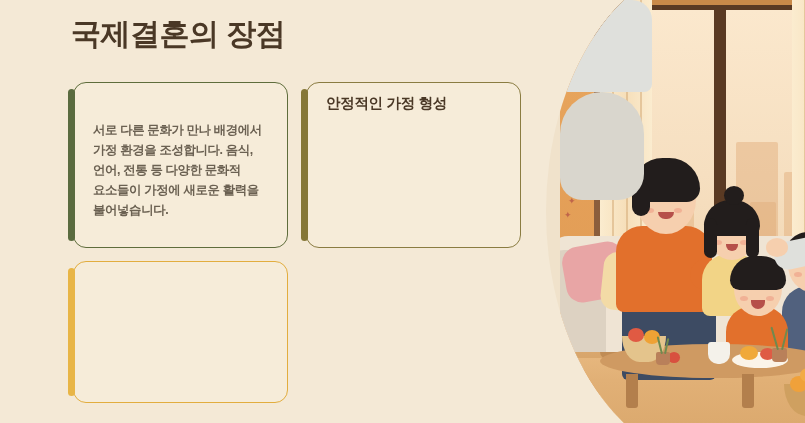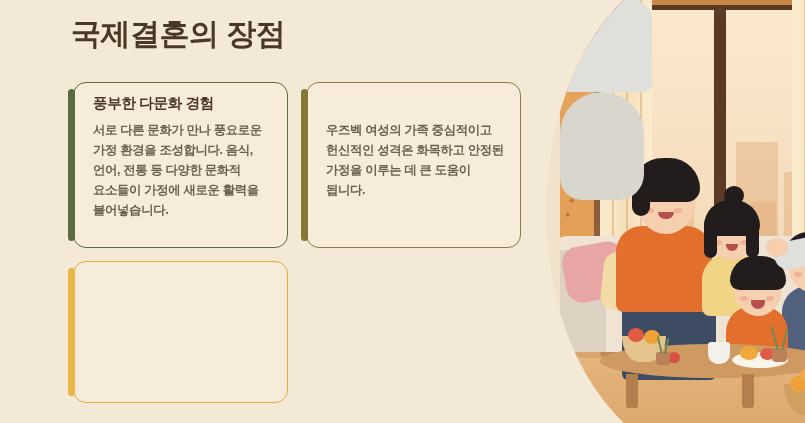--- a/index.html
+++ b/index.html
@@ -152,27 +152,26 @@
 <body>
 
 <div id="slide">
 
   <div id="left-panel">
 
     <div id="page-title">국제결혼의 장점</div>
 
     <div class="card" id="card-0">
       <div class="accent"></div>
-      <div class="card-title">풍부한 다문화 경험</div>
-      <div class="card-body">서로 다른 문화가 만나 풍요로운 가정 환경을 조성합니다. 음식, 언어, 전통 등 다양한 문화적 요소들이 가정에 새로운 활력을 불어넣습니다.</div>
+      <div class="card-body">서로 다른 문화가 만나 배경에서 가정 환경을 조성합니다. 음식, 언어, 전통 등 다양한 문화적 요소들이 가정에 새로운 활력을 불어넣습니다.</div>
     </div>
 
     <div class="card" id="card-1">
       <div class="accent"></div>
-      <div class="card-body">우즈벡 여성의 가족 중심적이고 헌신적인 성격은 화목하고 안정된 가정을 이루는 데 큰 도움이 됩니다.</div>
+      <div class="card-title">안정적인 가정 형성</div>
     </div>
 
     <div class="card" id="card-2">
       <div class="accent"></div>
     </div>
 
   </div>
 
   <div id="illustration">
     <div id="illo-inner">

